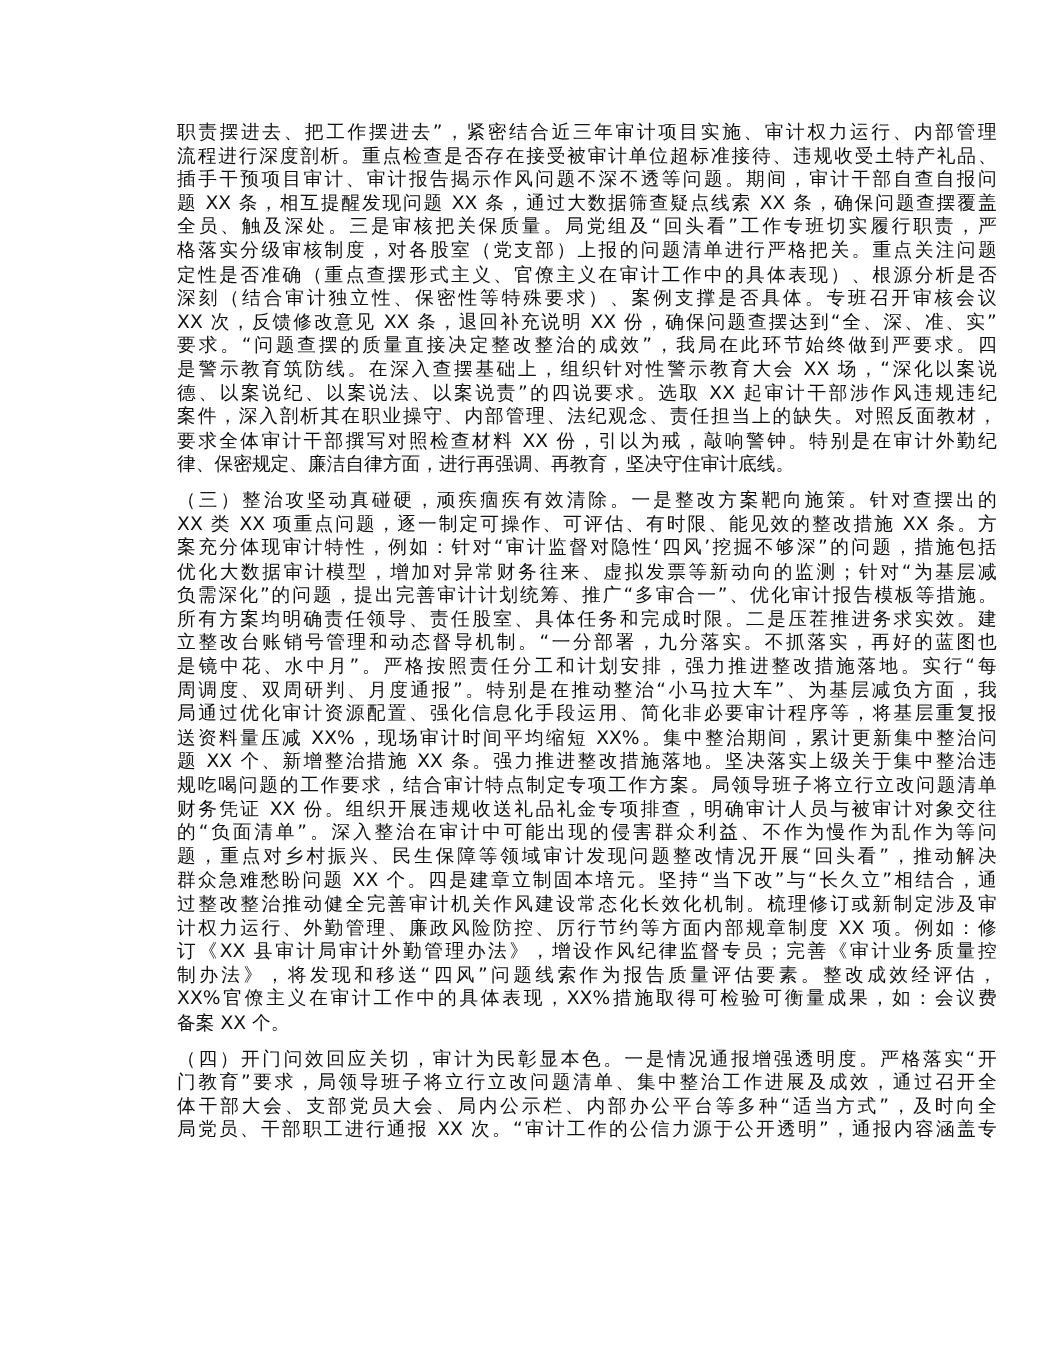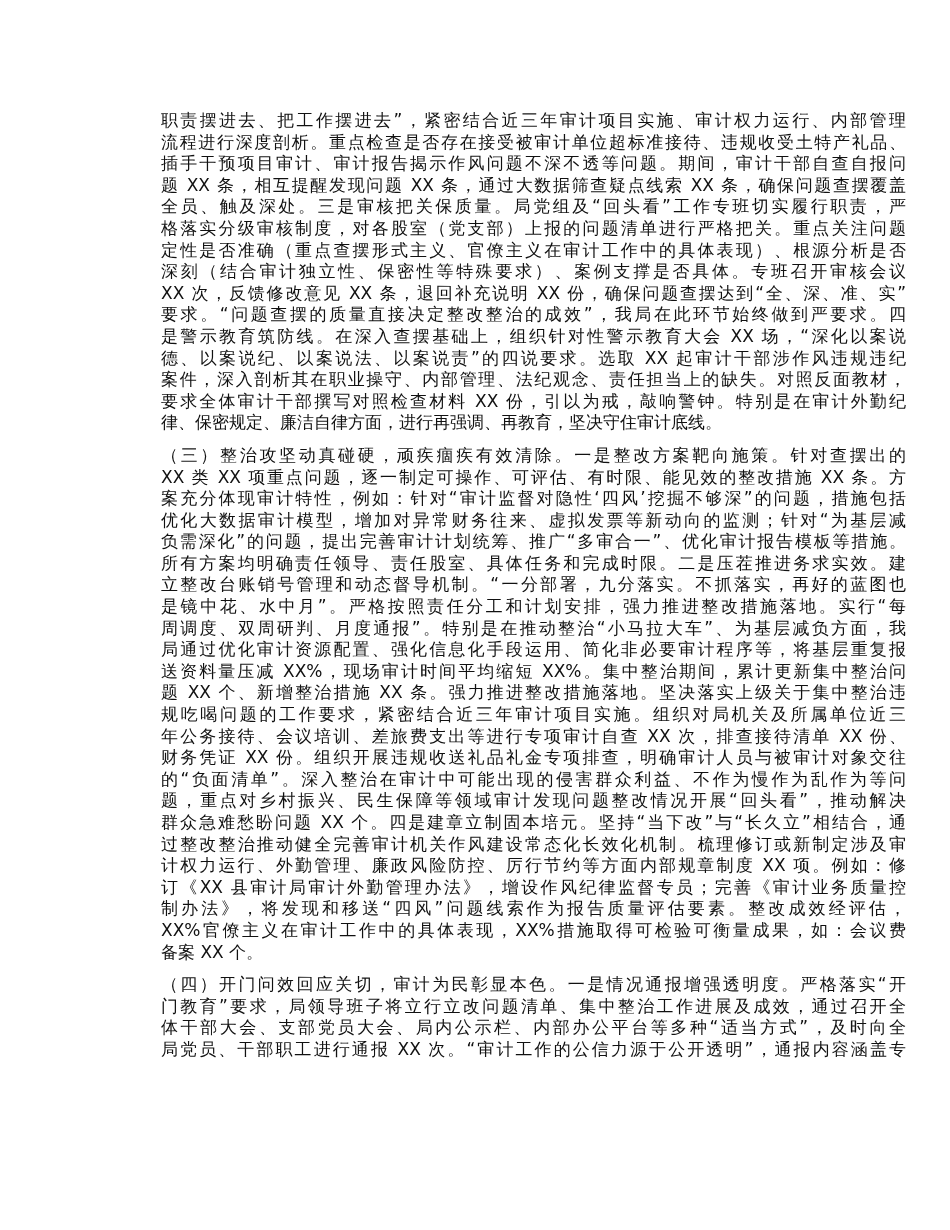--- a/index.html
+++ b/index.html
@@ -49,22 +49,21 @@
       <span class="line">案充分体现审计特性，例如：针对“审计监督对隐性‘四风’挖掘不够深”的问题，措施包括</span>
       <span class="line">优化大数据审计模型，增加对异常财务往来、虚拟发票等新动向的监测；针对“为基层减</span>
       <span class="line">负需深化”的问题，提出完善审计计划统筹、推广“多审合一”、优化审计报告模板等措施。</span>
       <span class="line">所有方案均明确责任领导、责任股室、具体任务和完成时限。二是压茬推进务求实效。建</span>
       <span class="line">立整改台账销号管理和动态督导机制。“一分部署，九分落实。不抓落实，再好的蓝图也</span>
       <span class="line">是镜中花、水中月”。严格按照责任分工和计划安排，强力推进整改措施落地。实行“每</span>
       <span class="line">周调度、双周研判、月度通报”。特别是在推动整治“小马拉大车”、为基层减负方面，我</span>
       <span class="line">局通过优化审计资源配置、强化信息化手段运用、简化非必要审计程序等，将基层重复报</span>
       <span class="line">送资料量压减 XX%，现场审计时间平均缩短 XX%。集中整治期间，累计更新集中整治问</span>
       <span class="line">题 XX 个、新增整治措施 XX 条。强力推进整改措施落地。坚决落实上级关于集中整治违</span>
-      <span class="line">规吃喝问题的工作要求，紧密结合近三年审计项目实施。组织对局机关及所属单位近三</span>
-      <span class="line">年公务接待、会议培训、差旅费支出等进行专项审计自查 XX 次，排查接待清单 XX 份、</span>
+      <span class="line">规吃喝问题的工作要求，结合审计特点制定专项工作方案。局领导班子将立行立改问题清单</span>
       <span class="line">财务凭证 XX 份。组织开展违规收送礼品礼金专项排查，明确审计人员与被审计对象交往</span>
       <span class="line">的“负面清单”。深入整治在审计中可能出现的侵害群众利益、不作为慢作为乱作为等问</span>
       <span class="line">题，重点对乡村振兴、民生保障等领域审计发现问题整改情况开展“回头看”，推动解决</span>
       <span class="line">群众急难愁盼问题 XX 个。四是建章立制固本培元。坚持“当下改”与“长久立”相结合，通</span>
       <span class="line">过整改整治推动健全完善审计机关作风建设常态化长效化机制。梳理修订或新制定涉及审</span>
       <span class="line">计权力运行、外勤管理、廉政风险防控、厉行节约等方面内部规章制度 XX 项。例如：修</span>
       <span class="line">订《XX 县审计局审计外勤管理办法》，增设作风纪律监督专员；完善《审计业务质量控</span>
       <span class="line">制办法》，将发现和移送“四风”问题线索作为报告质量评估要素。整改成效经评估，</span>
       <span class="line">XX%官僚主义在审计工作中的具体表现，XX%措施取得可检验可衡量成果，如：会议费</span>
       <span class="line last">备案 XX 个。</span>

